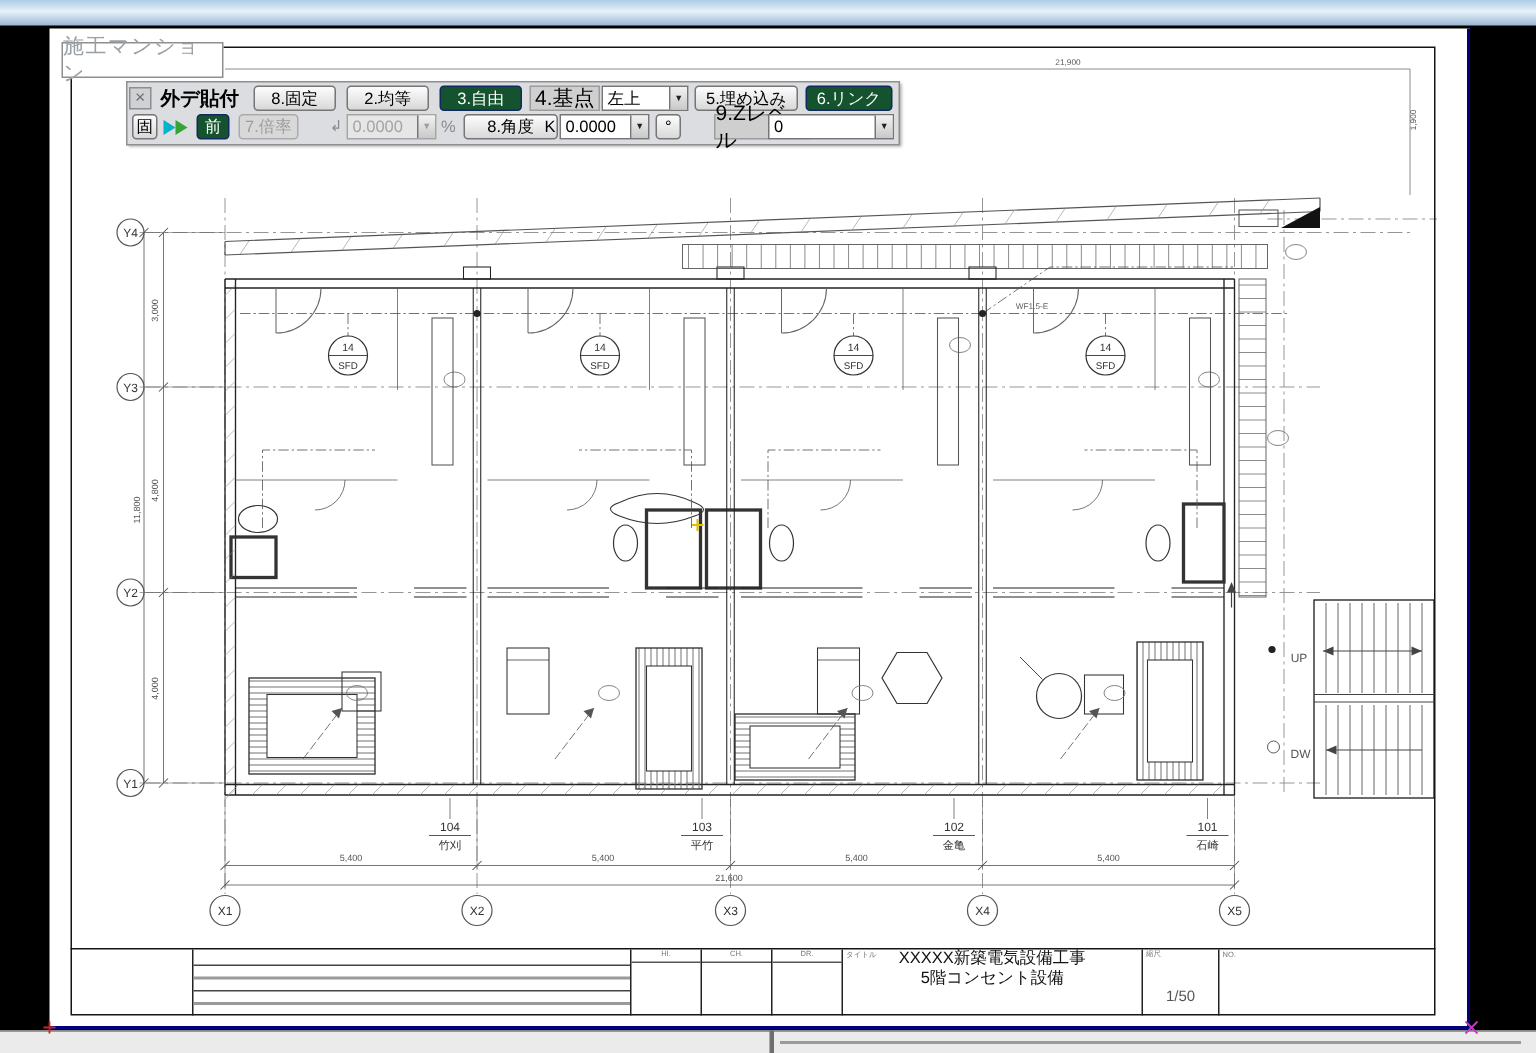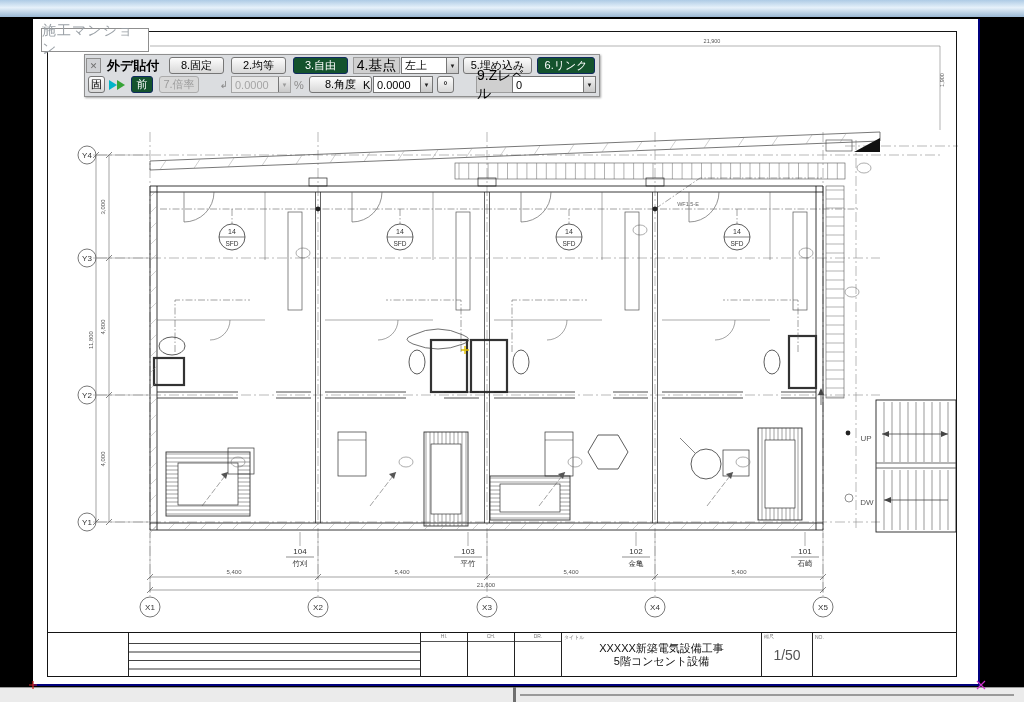--- a/index.html
+++ b/index.html
@@ -20,21 +20,21 @@
           border:1px solid #8f8f8f;color:#9aa0a6;font-size:14px;letter-spacing:1px;
           display:flex;align-items:center;justify-content:center;}
   
   .tblock{position:absolute;left:47px;top:632px;width:910px;height:45px;z-index:4;display:flex;box-sizing:border-box;border-top:1.5px solid #151515;}
   .tcell{box-sizing:border-box;border-left:1px solid #222;position:relative;height:100%;}
   .tcell:first-child{border-left:none}
   .tiny{font-size:5px;color:#777;line-height:6px}
   .colhead{border-bottom:1px solid #555;height:8px;text-align:center}
   .revline{position:absolute;left:0;width:100%;}
   .company{display:flex;flex-direction:column;align-items:center;justify-content:center;font-size:11.5px;font-weight:bold;color:#111;line-height:14px;white-space:nowrap}
-  .jtitle{display:flex;flex-direction:column;align-items:center;justify-content:center;font-size:11px;color:#111;line-height:13px;white-space:nowrap}
+  .jtitle{display:flex;flex-direction:column;align-items:center;justify-content:flex-start;font-size:11px;color:#111;line-height:13px;white-space:nowrap}
   .headpos{position:absolute;top:1px;left:2px}
   
   .palette{position:absolute;left:84px;top:54px;width:514px;height:41px;background:#dbdde0;
            border:1px solid #8f8f8f;z-index:8;box-shadow:1px 1px 2px rgba(0,0,0,.35);}
   .palette *{box-sizing:border-box}
   .prow{position:absolute;height:17px;}
   .pbtn{position:absolute;height:17px;border:1px solid #767676;border-radius:3px;
         background:linear-gradient(#fdfdfd,#d8d8d8);font-size:11px;color:#000;
         display:flex;align-items:center;justify-content:center;white-space:nowrap;cursor:default;}
   .pbtn.active{background:#14532d;color:#fff;border-color:#102a60;}
@@ -573,21 +573,21 @@
   <div class="tcell" style="width:47px">
     <div class="tiny colhead">DR.</div>
   </div>
   <div class="tcell jtitle" style="width:200px">
     <span class="tiny headpos">タイトル</span>
     <div>XXXXX新築電気設備工事</div>
     <div>5階コンセント設備</div>
   </div>
   <div class="tcell" style="width:51px;text-align:center">
     <div class="tiny" style="text-align:left;padding-left:2px">縮尺</div>
-    <div style="font-size:14px;color:#555;margin-top:8px">1/50</div>
+    <div style="font-size:10px;color:#555;margin-top:20px">1/50</div>
   </div>
   <div class="tcell" style="width:16px">
     <span class="tiny headpos">NO.</span>
   </div>
 </div>
 
 <div class="bottombar"></div>
 <div class="splitter"></div>
 <div class="scrollline"></div>
 

